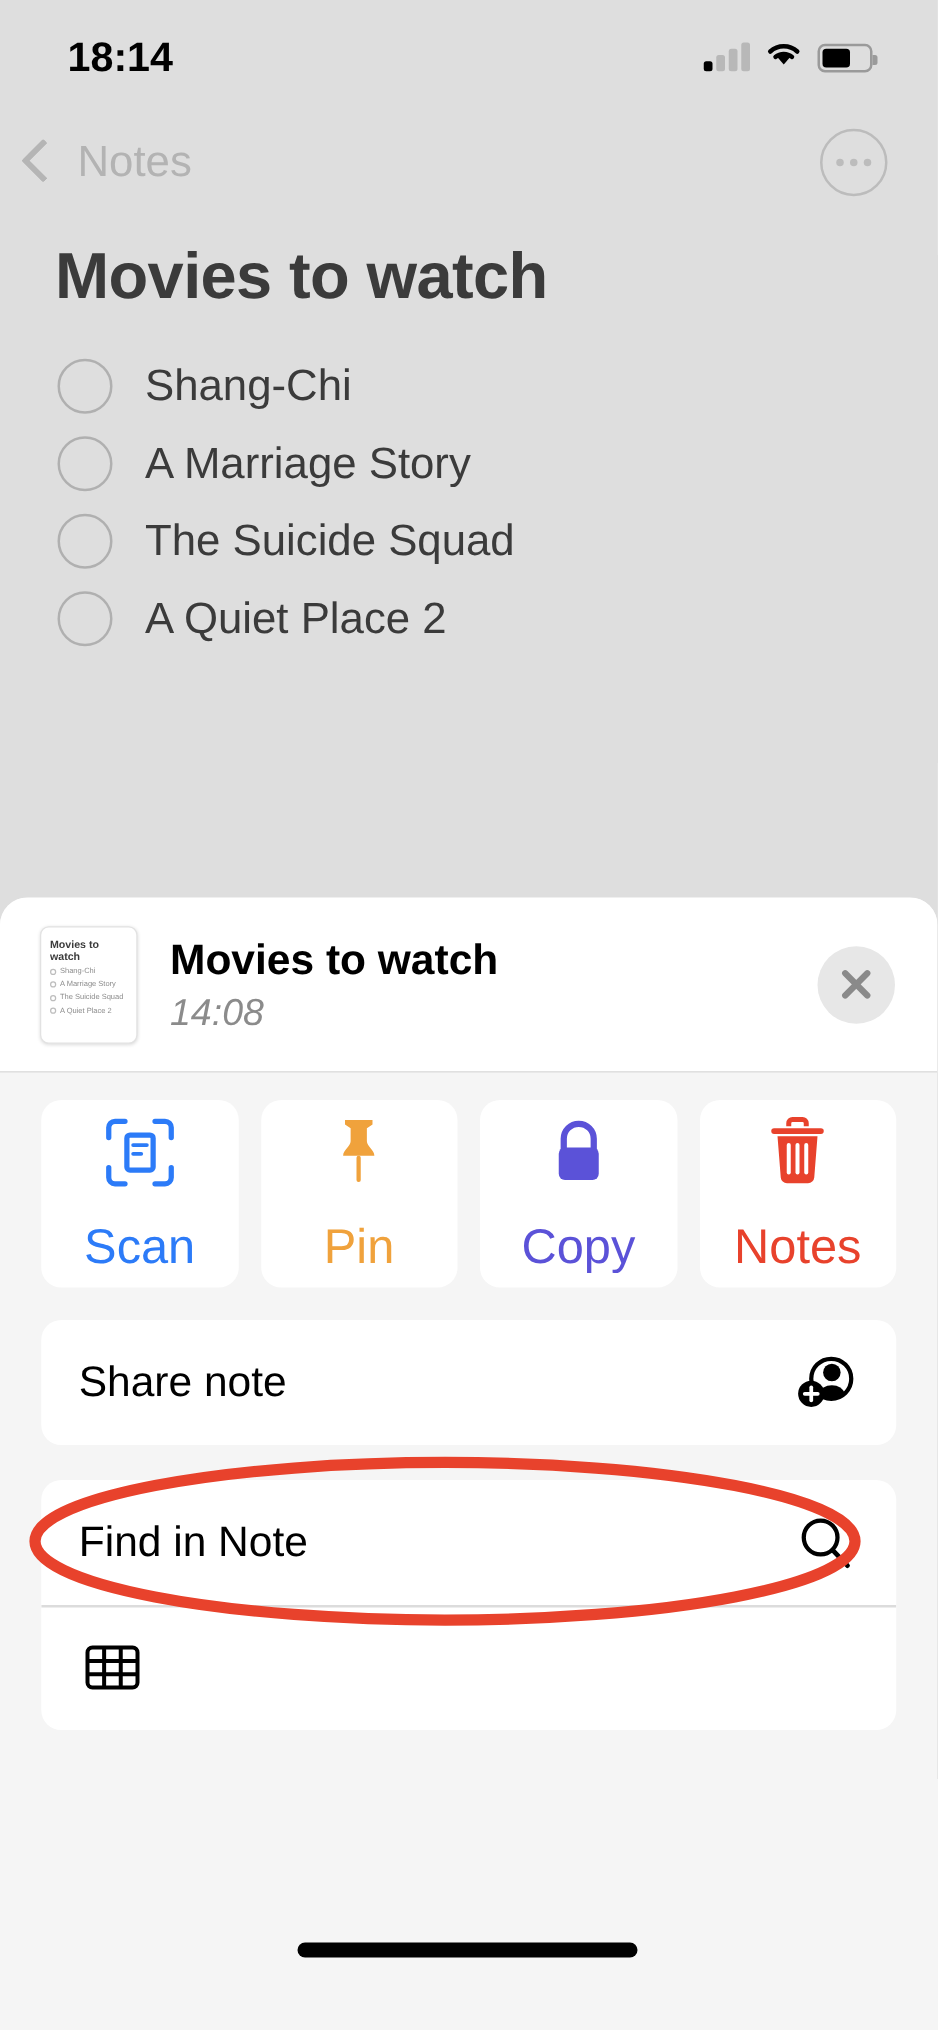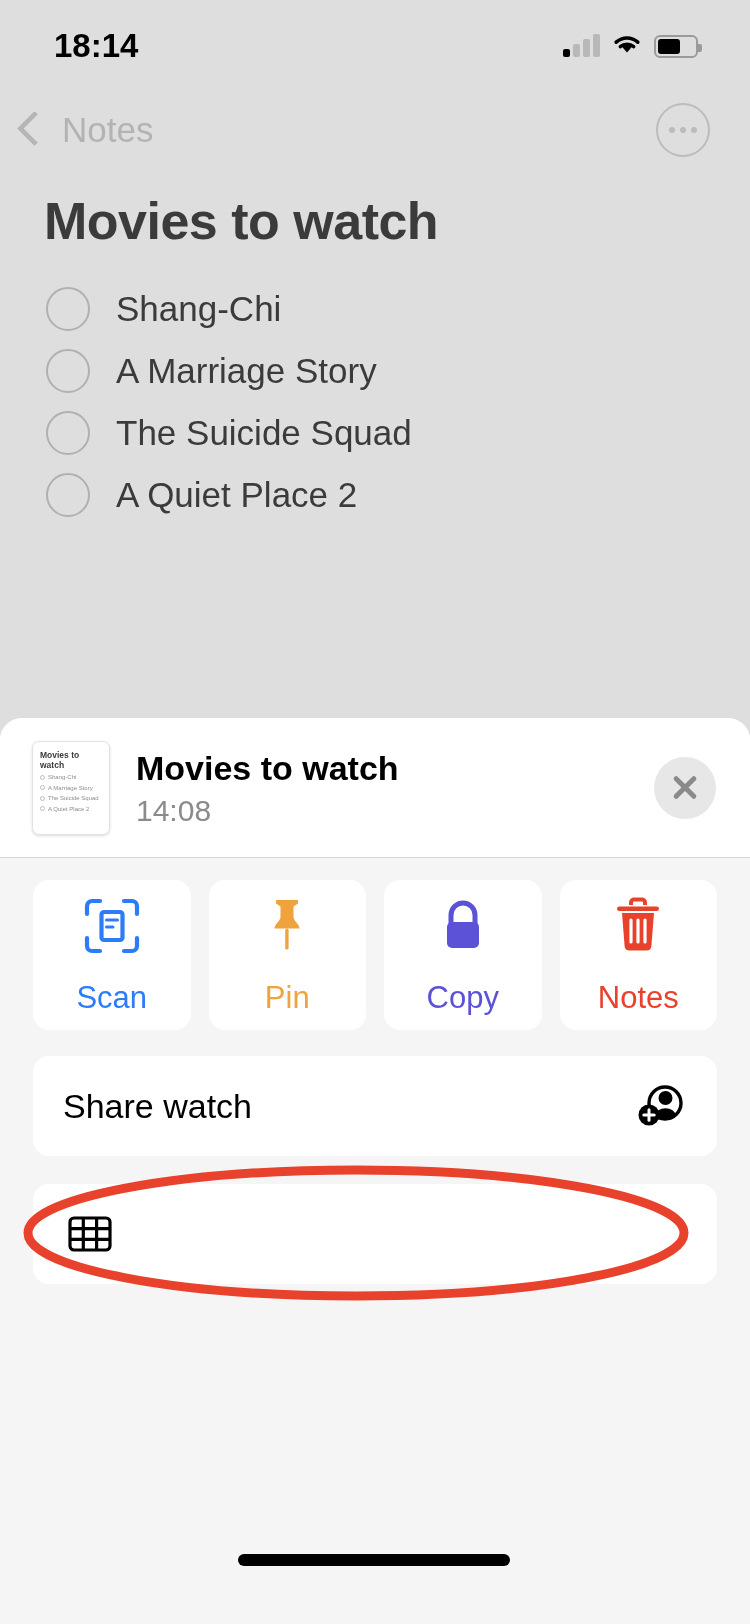--- a/index.html
+++ b/index.html
@@ -106,21 +106,21 @@
     border: 1px solid #e2e2e2; border-radius: 7px;
     box-shadow: 0 1px 3px rgba(0,0,0,0.14);
     padding: 8px 7px; flex: none; overflow: hidden;
   }
   .thumb-title { font-size: 8.5px; font-weight: bold; color: #3b3b3b; line-height: 1.2; }
   .thumb-row { display: flex; align-items: center; gap: 3px; margin-top: 4.5px; }
   .thumb-dot { width: 5px; height: 5px; border-radius: 50%; border: 0.8px solid #bdbdbd; flex: none; }
   .thumb-text { font-size: 6px; color: #8d8d8d; white-space: nowrap; }
   .sheet-meta { margin-left: 26px; flex: 1; }
   .sheet-title { font-size: 34px; font-weight: bold; color: #000; line-height: 1.25; }
-  .sheet-time { font-size: 30px; color: #8b8b8b; margin-top: 4px; }
+  .sheet-time { font-size: 30px; color: #8b8b8b; margin-top: 4px; font-style: italic; }
   .close-btn {
     width: 62px; height: 62px; border-radius: 50%; background: #e7e7e7;
     display: flex; align-items: center; justify-content: center;
     flex: none; cursor: pointer; position: relative;
   }
   .close-btn::before, .close-btn::after {
     content: ""; position: absolute; width: 30px; height: 5px;
     background: #8a8a8a; border-radius: 3px;
   }
   .close-btn::before { transform: rotate(45deg); }
@@ -129,21 +129,21 @@
   
   .tiles {
     display: flex; gap: 18px; padding: 22px 33px 0 33px;
   }
   .tile {
     flex: 1; height: 150px; background: #fff; border-radius: 16px;
     display: flex; flex-direction: column; align-items: center; justify-content: center;
     cursor: pointer;
   }
   .tile-icon { height: 64px; display: flex; align-items: center; justify-content: center; }
-  .tile-label { font-size: 31px; margin-top: 22px; }
+  .tile-label { font-size: 39px; margin-top: 22px; }
 
   
   .group {
     margin: 26px 33px 0 33px; background: #fff; border-radius: 16px; overflow: hidden;
   }
   .group.second { margin-top: 28px; }
   .row {
     height: 100px; display: flex; align-items: center; justify-content: space-between;
     padding: 0 30px 0 30px; cursor: pointer; position: relative;
   }
@@ -309,38 +309,47 @@
               <path d="M34 24 V46"></path>
             </g>
           </svg>
         </div>
         <div class="tile-label" style="color:#e8422c">Notes</div>
       </div>
     </div>
 
     <div class="group">
       <div class="row">
-        <span class="row-label">Share watch</span>
+        <span class="row-label">Share note</span>
         <span class="row-icon">
           <svg width="50" height="46" viewBox="0 0 50 46">
             <circle cx="30" cy="20" r="16" fill="none" stroke="#000" stroke-width="3.4"></circle>
             <circle cx="30.5" cy="15" r="7" fill="#000"></circle>
             <path d="M19.5 32.5 a12 12 0 0 1 22 0 a16 16 0 0 1 -22 0 Z" fill="#000"></path>
             <circle cx="14" cy="32" r="10.5" fill="#000"></circle>
             <g stroke="#fff" stroke-width="3" stroke-linecap="round">
               <path d="M14 26.8 V37.2"></path>
               <path d="M8.8 32 H19.2"></path>
             </g>
           </svg>
         </span>
       </div>
     </div>
 
     <div class="group second">
       <div class="row">
+        <span class="row-label">Find in Note</span>
+        <span class="row-icon">
+          <svg width="48" height="48" viewBox="0 0 48 48">
+            <circle cx="20.5" cy="20" r="13.5" fill="none" stroke="#000" stroke-width="3.4"></circle>
+            <path d="M30.5 30.5 L42 42.5" stroke="#000" stroke-width="3.8" stroke-linecap="round"></path>
+          </svg>
+        </span>
+      </div>
+      <div class="row">
         <span class="row-icon">
           <svg width="48" height="42" viewBox="0 0 48 42">
             <rect x="4" y="5" width="40" height="32" rx="4" fill="none" stroke="#000" stroke-width="3.2"></rect>
             <g stroke="#000" stroke-width="3.2">
               <path d="M17.3 5 V37"></path>
               <path d="M30.6 5 V37"></path>
               <path d="M4 15.7 H44"></path>
               <path d="M4 26.4 H44"></path>
             </g>
           </svg>

